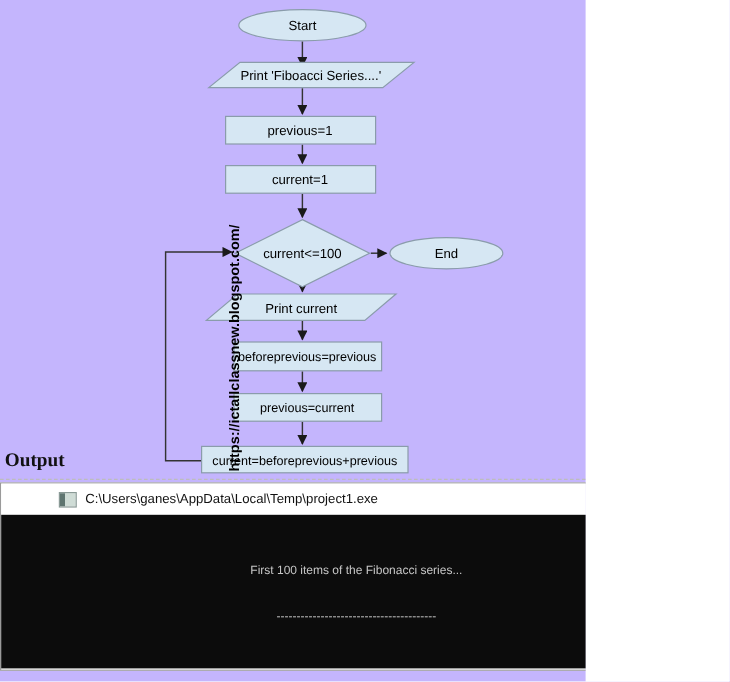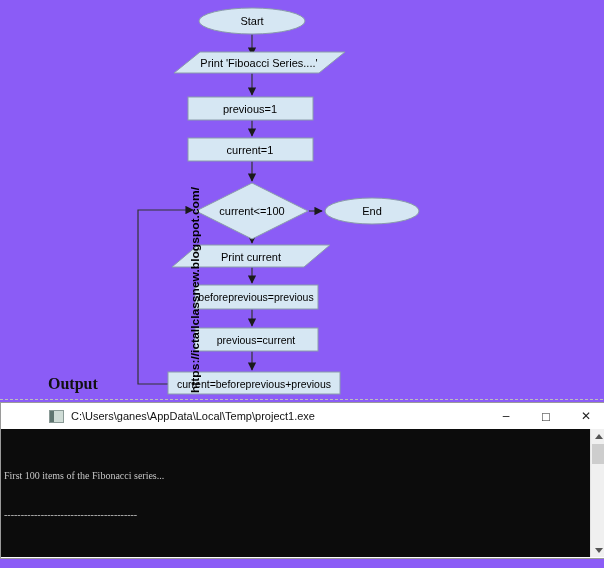--- a/index.html
+++ b/index.html
@@ -1,40 +1,40 @@
 <!DOCTYPE html>
 <html><head>
 <meta charset="utf-8">
 <style>
   html,body{margin:0;padding:0;background:#fff;}
-  .screen{position:relative;width:604px;height:568px;background:#8b5cf6;overflow:hidden;
+  .screen{position:relative;width:488px;height:568px;background:#c4b5fd;overflow:hidden;
           font-family:"Liberation Sans",sans-serif;}
   svg text{font-family:"Liberation Sans",sans-serif;fill:#000;}
 
   .output-label{position:absolute;left:4px;top:375px;font-family:"Liberation Serif",serif;
-                font-weight:bold;font-size:16px;color:#111;margin-left:44px;}
+                font-weight:bold;font-size:16px;color:#111;}
   .dashed-sep{position:absolute;left:0;top:399px;width:608px;border-top:1px dashed #bdbdbd;}
 
   .console-window{position:absolute;left:0;top:402px;width:605px;height:155px;
                   border:1px solid #9a9a9a;background:#fff;box-sizing:content-box;}
   .title-bar{height:26px;background:#ffffff;display:flex;align-items:center;padding-left:40px;}
   .console-icon{width:13px;height:11px;margin-left:8px;border:1px solid #8a9a96;
                 background:linear-gradient(90deg,#5f7570 0 4px,#cfdcd6 4px);}
   .console-title{margin-left:7px;font-size:11px;color:#111;white-space:nowrap;flex:1 1 auto;
                  overflow:hidden;}
   .win-controls{display:flex;}
   .win-btn{width:40px;height:26px;display:flex;align-items:center;justify-content:center;
            font-size:12px;color:#222;cursor:default;}
   .win-btn.max{font-size:13px;}
   .win-btn.close{font-size:12px;}
 
   .console-body{position:relative;height:128px;background:#0c0c0c;overflow:hidden;}
   .console-text{position:absolute;left:0;top:0;right:16px;padding:14px 0 0 3px;
-                font-family:Liberation Serif, serif;font-size:10px;line-height:13px;
-                color:#c6c6c6;white-space:pre;}
+                font-family:Liberation Sans, sans-serif;font-size:10px;line-height:13px;
+                color:#c6c6c6;white-space:pre;text-align:center;}
   .console-line{height:13px;}
 
   .scrollbar{position:absolute;top:0;right:0;bottom:0;width:15px;background:#f0f0f0;
              border-left:1px solid #e3e3e3;}
   .sb-arrow{position:absolute;left:0;width:15px;height:14px;display:flex;
             align-items:center;justify-content:center;}
   .sb-arrow.up{top:0;}
   .sb-arrow.down{bottom:0;}
   .tri-up{width:0;height:0;border-left:4px solid transparent;border-right:4px solid transparent;
           border-bottom:5px solid #555;}

